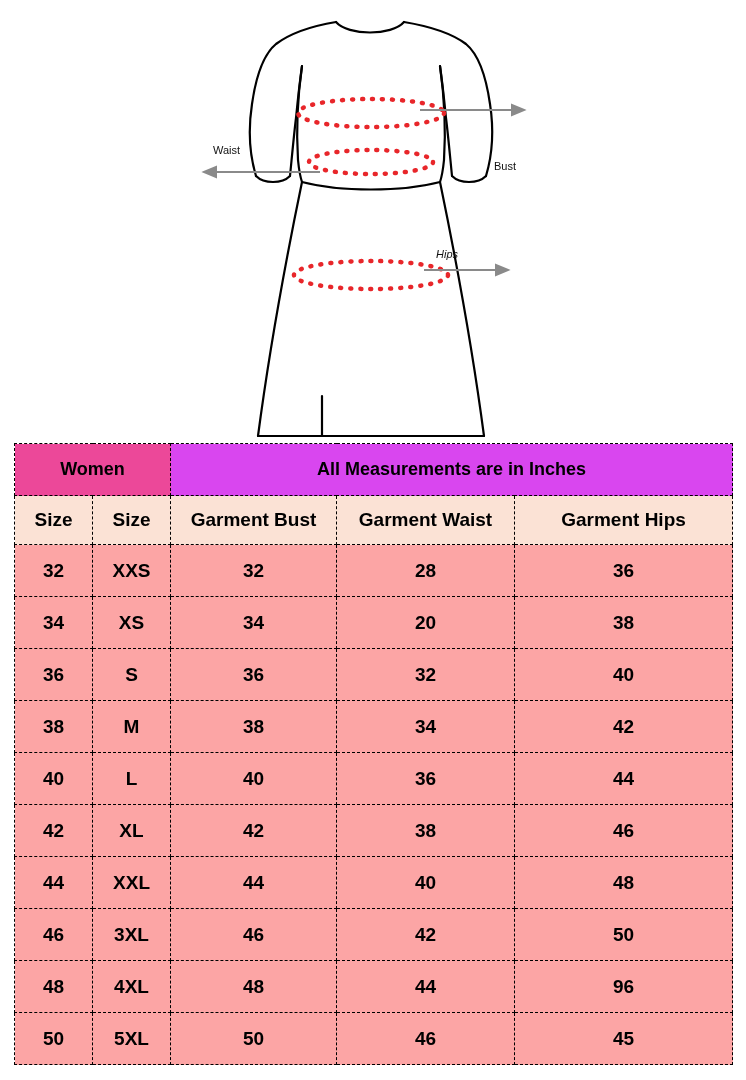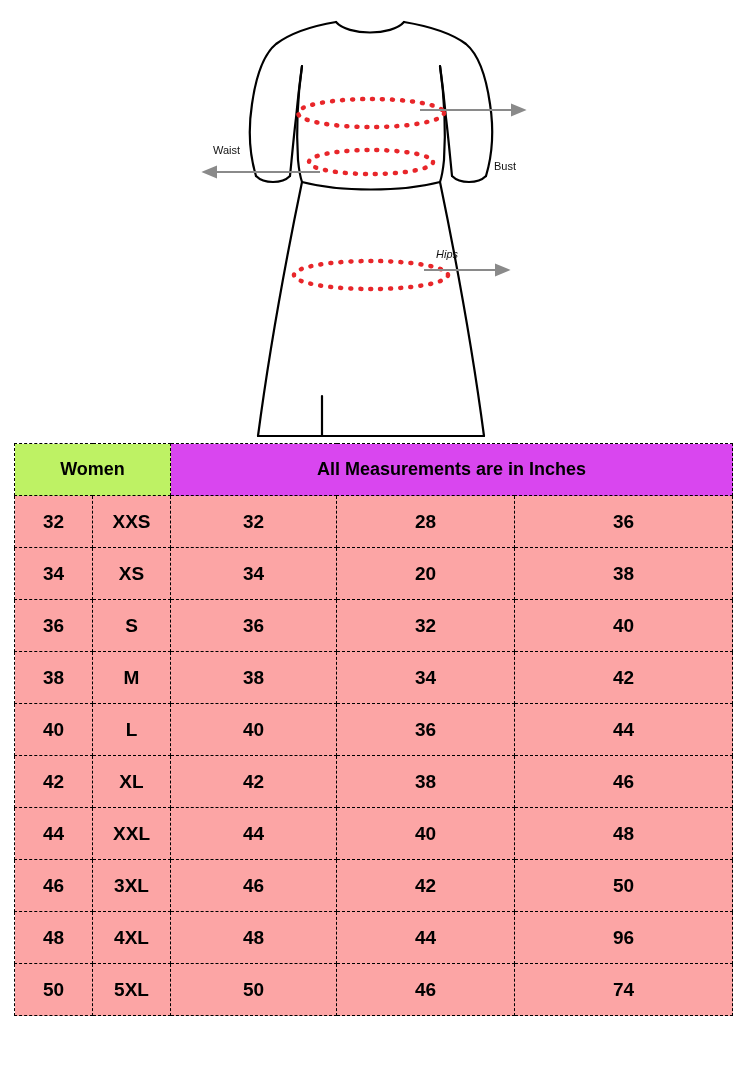--- a/index.html
+++ b/index.html
@@ -64,21 +64,21 @@
     padding: 0;
     height: 51px;
   }
   .col-size1 { width: 78px; }
   .col-size2 { width: 78px; }
   .col-bust  { width: 166px; }
   .col-waist { width: 178px; }
   .col-hips  { width: 218px; }
 
   td.title-women {
-    background: #bef264;
+    background: #ec4899;
     font-size: 20px;
     height: 54px;
   }
   td.title-measure {
     background: #d946ef;
     font-size: 20px;
     height: 54px;
   }
   tr.header-row td {
     background: #fbe2d5;
@@ -155,20 +155,27 @@
         <col class="col-size2">
         <col class="col-bust">
         <col class="col-waist">
         <col class="col-hips">
       </colgroup>
       <tbody>
         <tr>
           <td class="title-women" colspan="2">Women</td>
           <td class="title-measure" colspan="3">All Measurements are in Inches</td>
         </tr>
+        <tr class="header-row">
+          <td>Size</td>
+          <td>Size</td>
+          <td>Garment Bust</td>
+          <td>Garment Waist</td>
+          <td>Garment Hips</td>
+        </tr>
 
         <tr class="data-row">
           <td>32</td>
           <td>XXS</td>
           <td>32</td>
           <td>28</td>
           <td>36</td>
         </tr>
         <tr class="data-row">
           <td>34</td>
@@ -224,19 +231,19 @@
           <td>4XL</td>
           <td>48</td>
           <td>44</td>
           <td>96</td>
         </tr>
         <tr class="data-row">
           <td>50</td>
           <td>5XL</td>
           <td>50</td>
           <td>46</td>
-          <td>74</td>
+          <td>45</td>
         </tr>
       </tbody>
     </table>
   </div>
 
 </div>
 
 </body></html>

